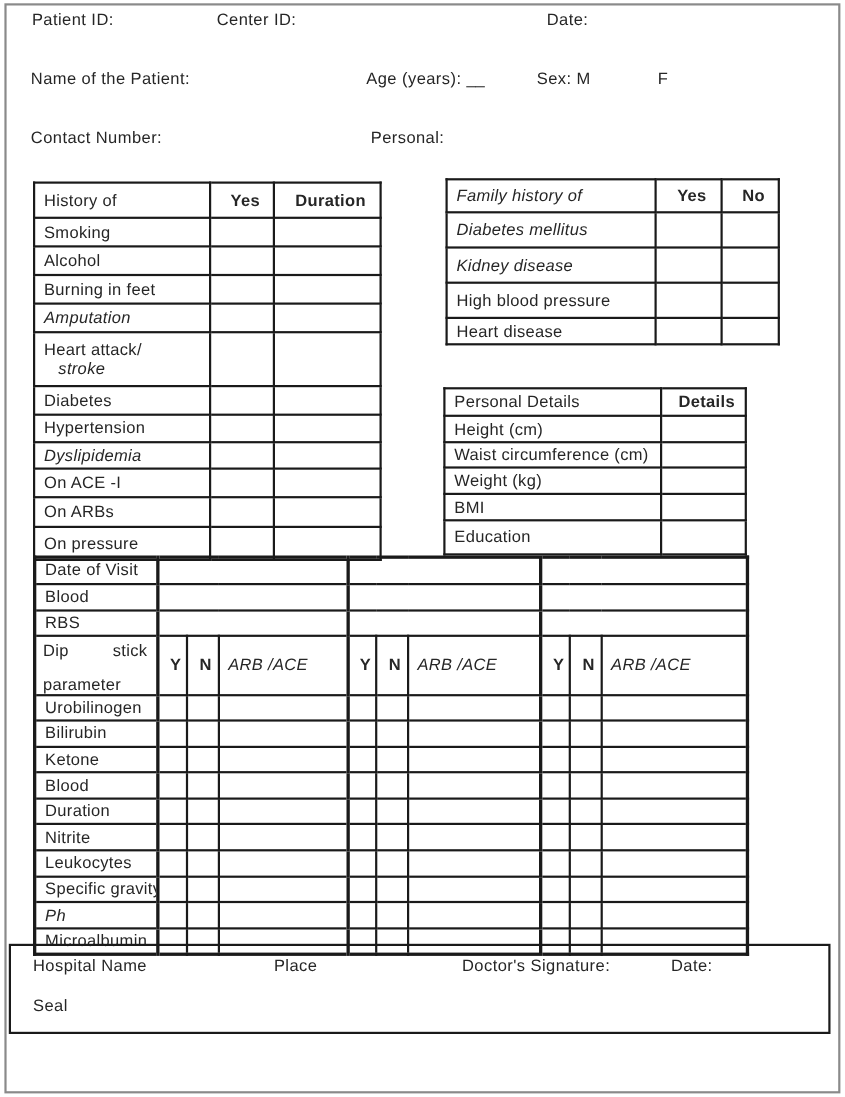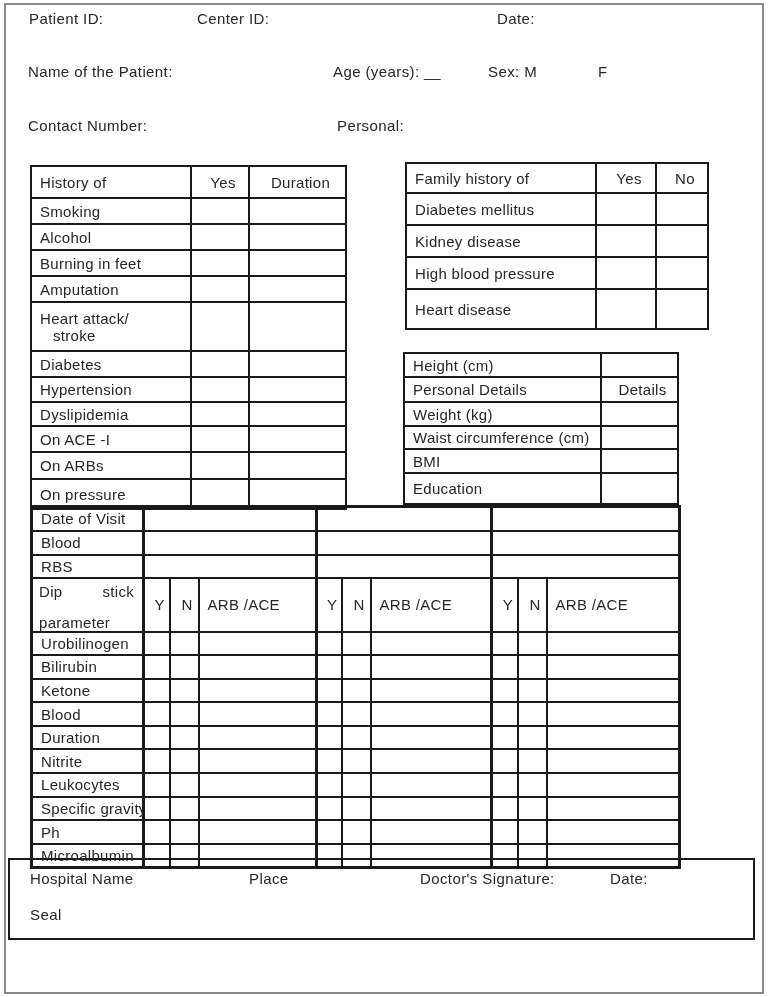--- a/index.html
+++ b/index.html
@@ -15,23 +15,23 @@
   table.tbl { position:absolute; border-collapse:collapse; table-layout:fixed; }
   .tbl td {
     border:2px solid #1a1a1a; padding:0 2px 0 8px; font-size:15px;
     letter-spacing:0.3px; vertical-align:middle; overflow:hidden; white-space:nowrap;
   }
   #visits-table { border:3px solid #1a1a1a; }
   #visits-table td.vb { border-left:3px solid #1a1a1a; }
 
   .in0 { padding-left:3px; }
   .in1 { padding-left:8px; }
-  .in2 { padding-left:13px; }
+  .in2 { padding-left:13px;font-style:italic; }
   .in3 { padding-left:24px; }
-  .ctr { text-align:center; padding:0; }
+  .ctr { text-align:center; padding:0;font-weight:bold; }
   .topv { vertical-align:top; padding-top:4px; }
 
   td.dip { vertical-align:top; padding:4px 8px 0 6px; }
   .dipline { display:flex; justify-content:space-between; }
   .dip2 { margin-top:14px; }
 
   .footer-box { position:absolute; left:8px; top:858px; width:743px; height:78px; border:2px solid #1a1a1a; }
 </style>
 </head>
 <body>
@@ -145,48 +145,48 @@
     <tr style="height:32px">
       <td class="in2">Kidney disease</td>
       <td></td>
       <td></td>
     </tr>
     <tr style="height:32px">
       <td class="in1">High blood pressure</td>
       <td></td>
       <td></td>
     </tr>
-    <tr style="height:40px">
+    <tr style="height:24px">
       <td class="in3">Heart disease</td>
       <td></td>
       <td></td>
     </tr>
   </tbody>
     </table>
 
   <table class="tbl" id="personal-table" style="left:403px;top:352px;width:274px">
     <colgroup>
         <col style="width:197px">
         <col style="width:77px">
       </colgroup>
     <tbody>
-        <tr style="height:24px">
-      <td class="in1">Height (cm)</td>
-      <td></td>
-    </tr>
-    <tr style="height:25px">
+        <tr style="height:25px">
       <td class="in1">Personal Details</td>
       <td class="ctr">Details</td>
     </tr>
     <tr style="height:24px">
-      <td class="in1">Weight (kg)</td>
+      <td class="in1">Height (cm)</td>
       <td></td>
     </tr>
     <tr style="height:23px">
       <td class="in1">Waist circumference (cm)</td>
+      <td></td>
+    </tr>
+    <tr style="height:24px">
+      <td class="in1">Weight (kg)</td>
       <td></td>
     </tr>
     <tr style="height:24px">
       <td class="in1">BMI</td>
       <td></td>
     </tr>
     <tr style="height:31px">
       <td class="in1">Education</td>
       <td></td>
     </tr>

